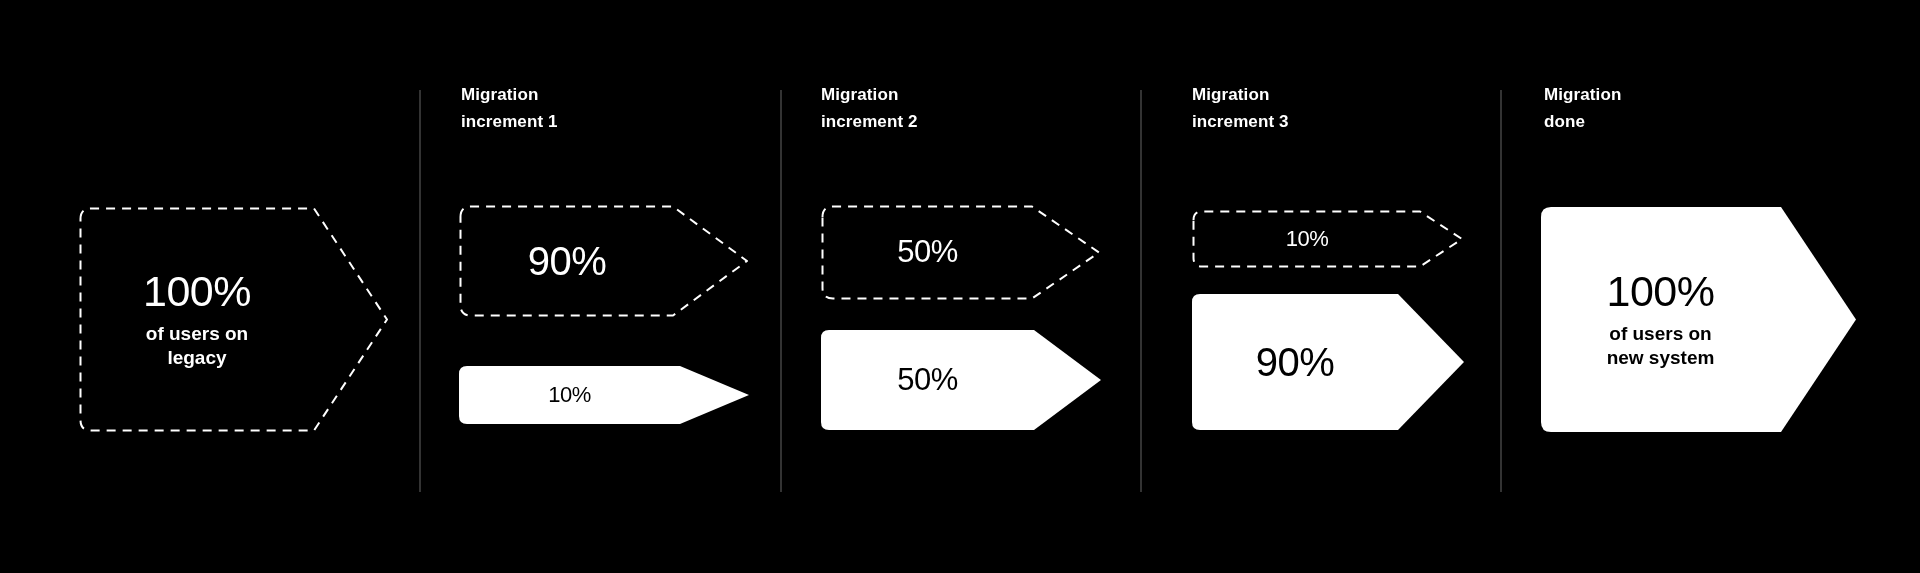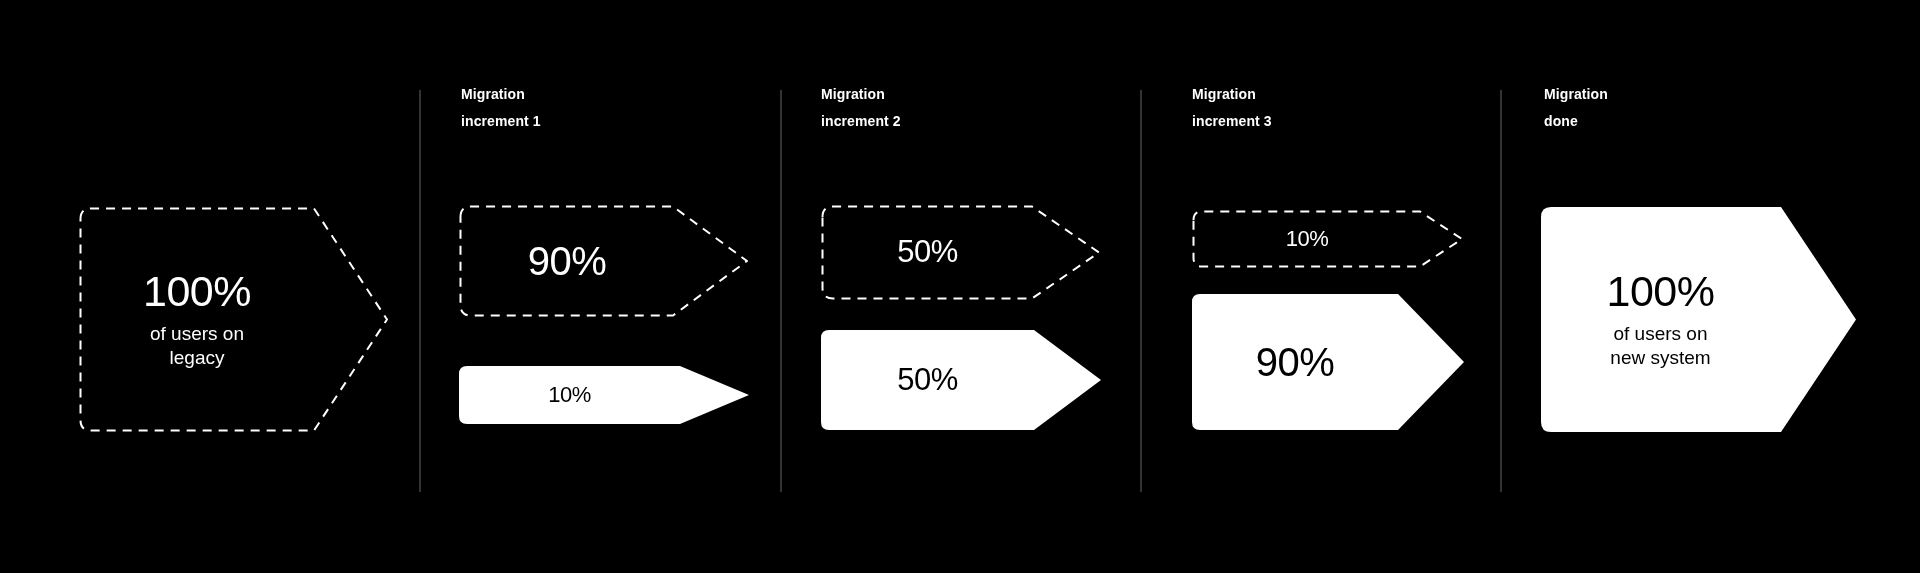--- a/index.html
+++ b/index.html
@@ -11,21 +11,21 @@
   }
   .stage{position:absolute;inset:0;background:#000;}
 
   .divider{
     position:absolute;width:2px;background:#333333;top:90px;height:402px;
   }
 
   .col-title{
     position:absolute;
     color:#ffffff;
-    font-size:14px;
+    font-size:17px;
     font-weight:700;
     line-height:27px;
     letter-spacing:.1px;
     white-space:pre-line;
   }
 
   
   .arrow{position:absolute;}
   .arrow svg{position:absolute;left:0;top:0;display:block;overflow:visible;}
   .arrow .label{
@@ -35,21 +35,21 @@
     align-items:center;justify-content:center;
     text-align:center;
     pointer-events:none;
   }
   .arrow .big{
     font-weight:400;
     letter-spacing:-0.5px;
     line-height:1.05;
   }
   .arrow .sub{
-    font-weight:400;
+    font-weight:700;
     line-height:1.28;
     white-space:pre-line;
   }
   .light .big,.light .sub{color:#ffffff;}
   .dark  .big,.dark  .sub{color:#000000;}
 </style>
 </head>
 <body>
 
 <div class="stage">

